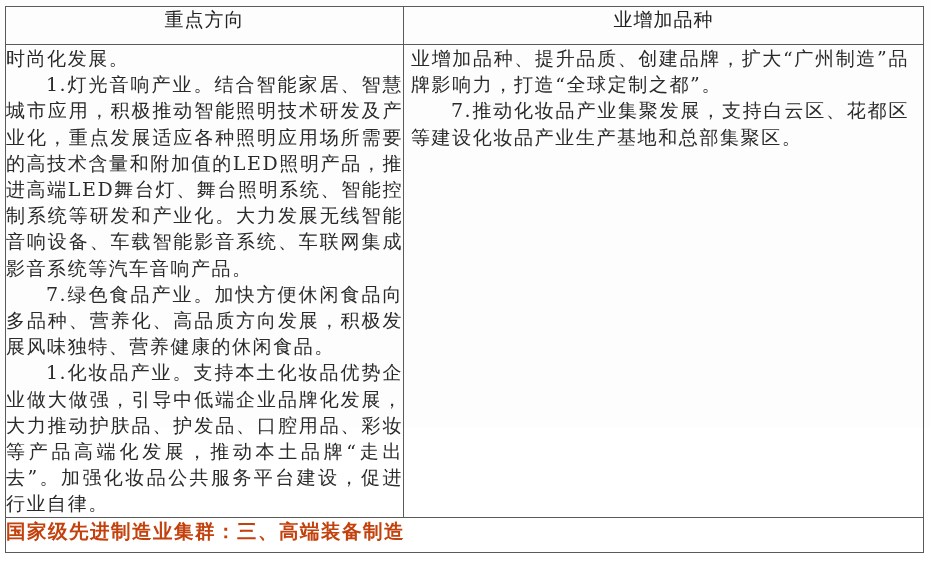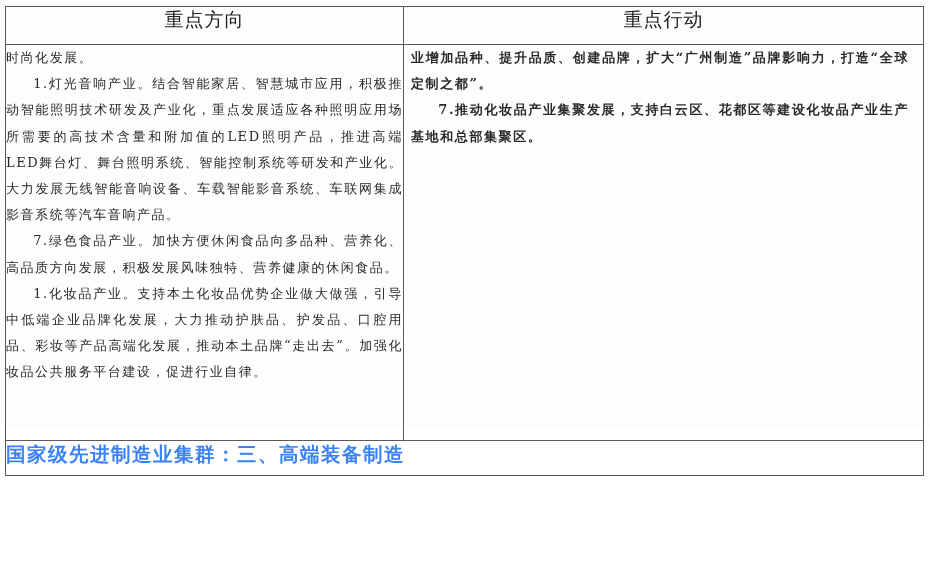--- a/index.html
+++ b/index.html
@@ -40,62 +40,61 @@
     height: 37px;
     font-family: "DejaVu Sans", "Liberation Sans", sans-serif;
     font-weight: normal;
     font-size: 19px;
     text-align: center;
     vertical-align: middle;
     color: #222;
     letter-spacing: 1px;
   }
   td.body-cell {
-    font-size: 13px;
+    font-size: 19px;
     line-height: 26.2px;
     padding: 2px 6px 0 9px;
     letter-spacing: 1.55px;
     text-align: justify;
   }
   td.body-cell.right {
     padding-left: 7px;
     padding-right: 14px;
     letter-spacing: 1.6px;
-    font-weight: bold;
   }
   td.row1 { height: 395px; }
   p.para {
     margin: 0;
   }
   p.para.indent { text-indent: 2.1em; }
   td.section {
     height: 34px;
     font-family: "DejaVu Sans", "Liberation Sans", sans-serif;
     font-weight: bold;
     font-size: 19.5px;
     letter-spacing: 1.5px;
     vertical-align: middle;
     padding-left: 8px;
-    color: #3b82f6;
+    color: #c2410c;
   }
   td.row3 { height: 80px; }
 </style>
 </head>
 <body>
 
 <div class="page">
   <table class="plan">
     <colgroup>
       <col class="c1">
       <col class="c2">
     </colgroup>
     <tbody>
         <tr>
       <th class="head">重点方向</th>
-      <th class="head">重点行动</th>
+      <th class="head">业增加品种</th>
     </tr>
     <tr>
       <td class="body-cell row1">
         <p class="para">时尚化发展。</p>
         <p class="para indent">1.灯光音响产业。结合智能家居、智慧城市应用，积极推动智能照明技术研发及产业化，重点发展适应各种照明应用场所需要的高技术含量和附加值的LED照明产品，推进高端LED舞台灯、舞台照明系统、智能控制系统等研发和产业化。大力发展无线智能音响设备、车载智能影音系统、车联网集成影音系统等汽车音响产品。</p>
         <p class="para indent">7.绿色食品产业。加快方便休闲食品向多品种、营养化、高品质方向发展，积极发展风味独特、营养健康的休闲食品。</p>
         <p class="para indent">1.化妆品产业。支持本土化妆品优势企业做大做强，引导中低端企业品牌化发展，大力推动护肤品、护发品、口腔用品、彩妆等产品高端化发展，推动本土品牌“走出去”。加强化妆品公共服务平台建设，促进行业自律。</p>
       </td>
       <td class="body-cell right row1">
         <p class="para">业增加品种、提升品质、创建品牌，扩大“广州制造”品牌影响力，打造“全球定制之都”。</p>

